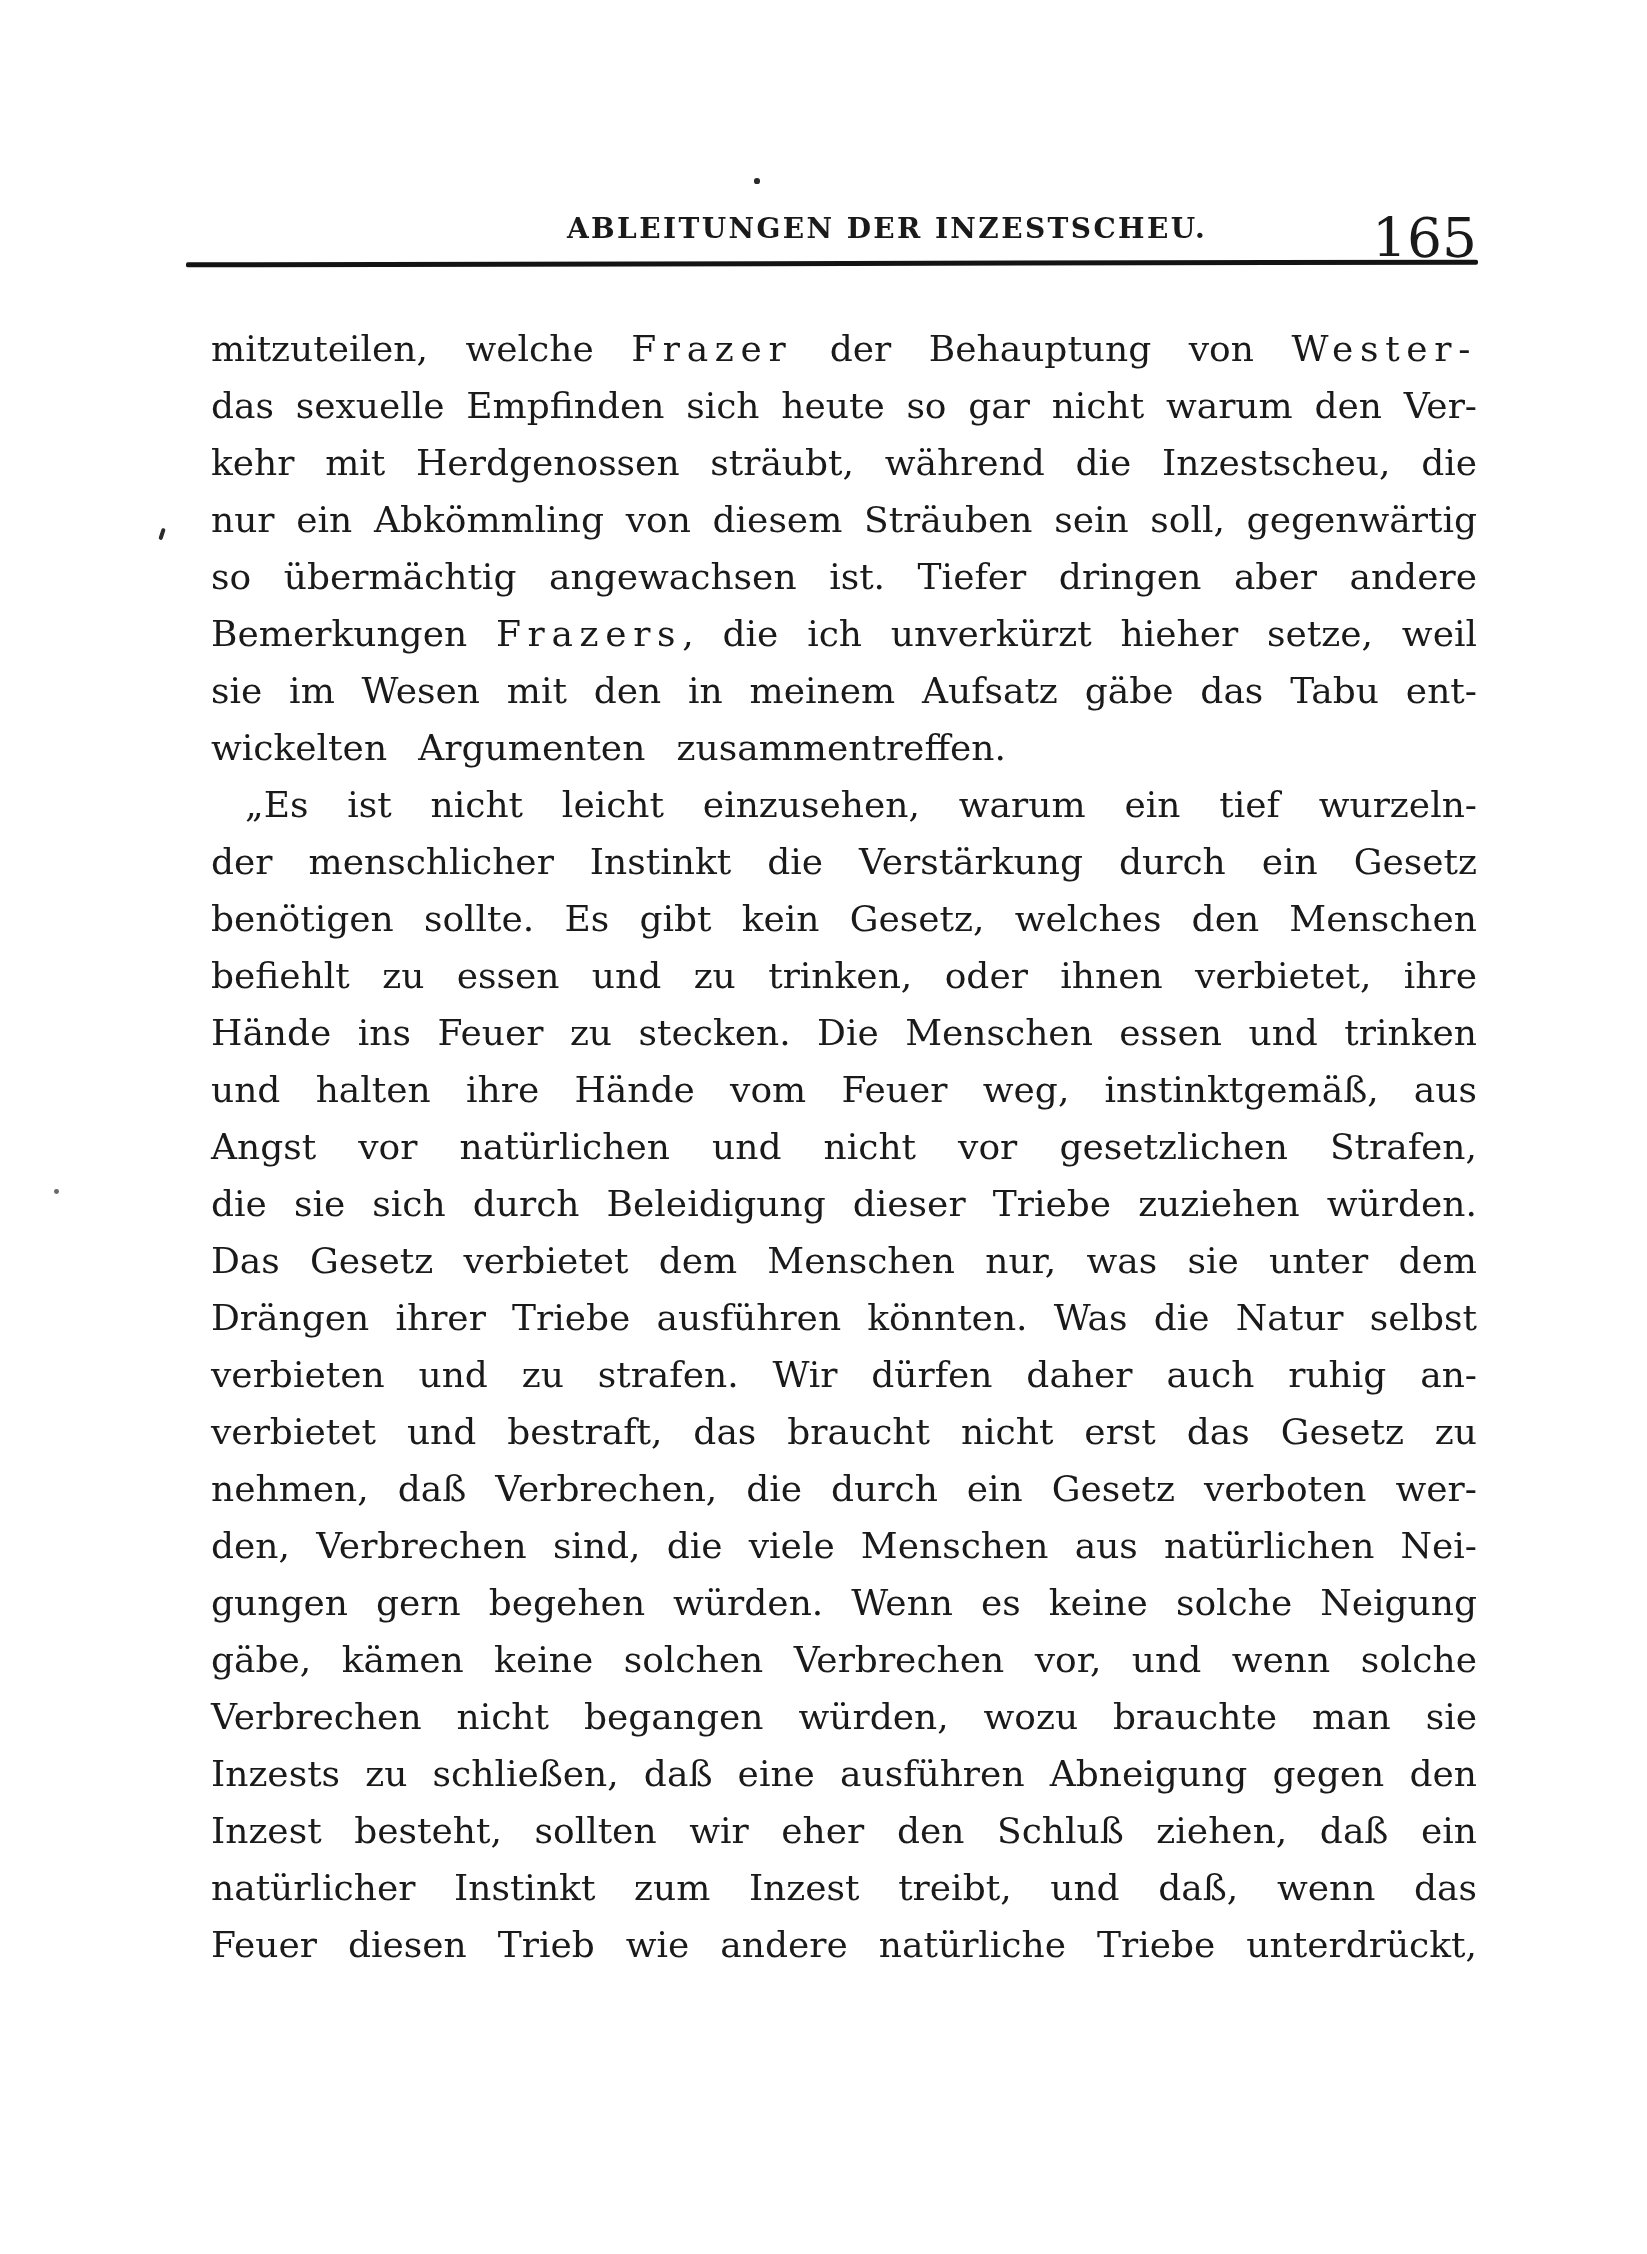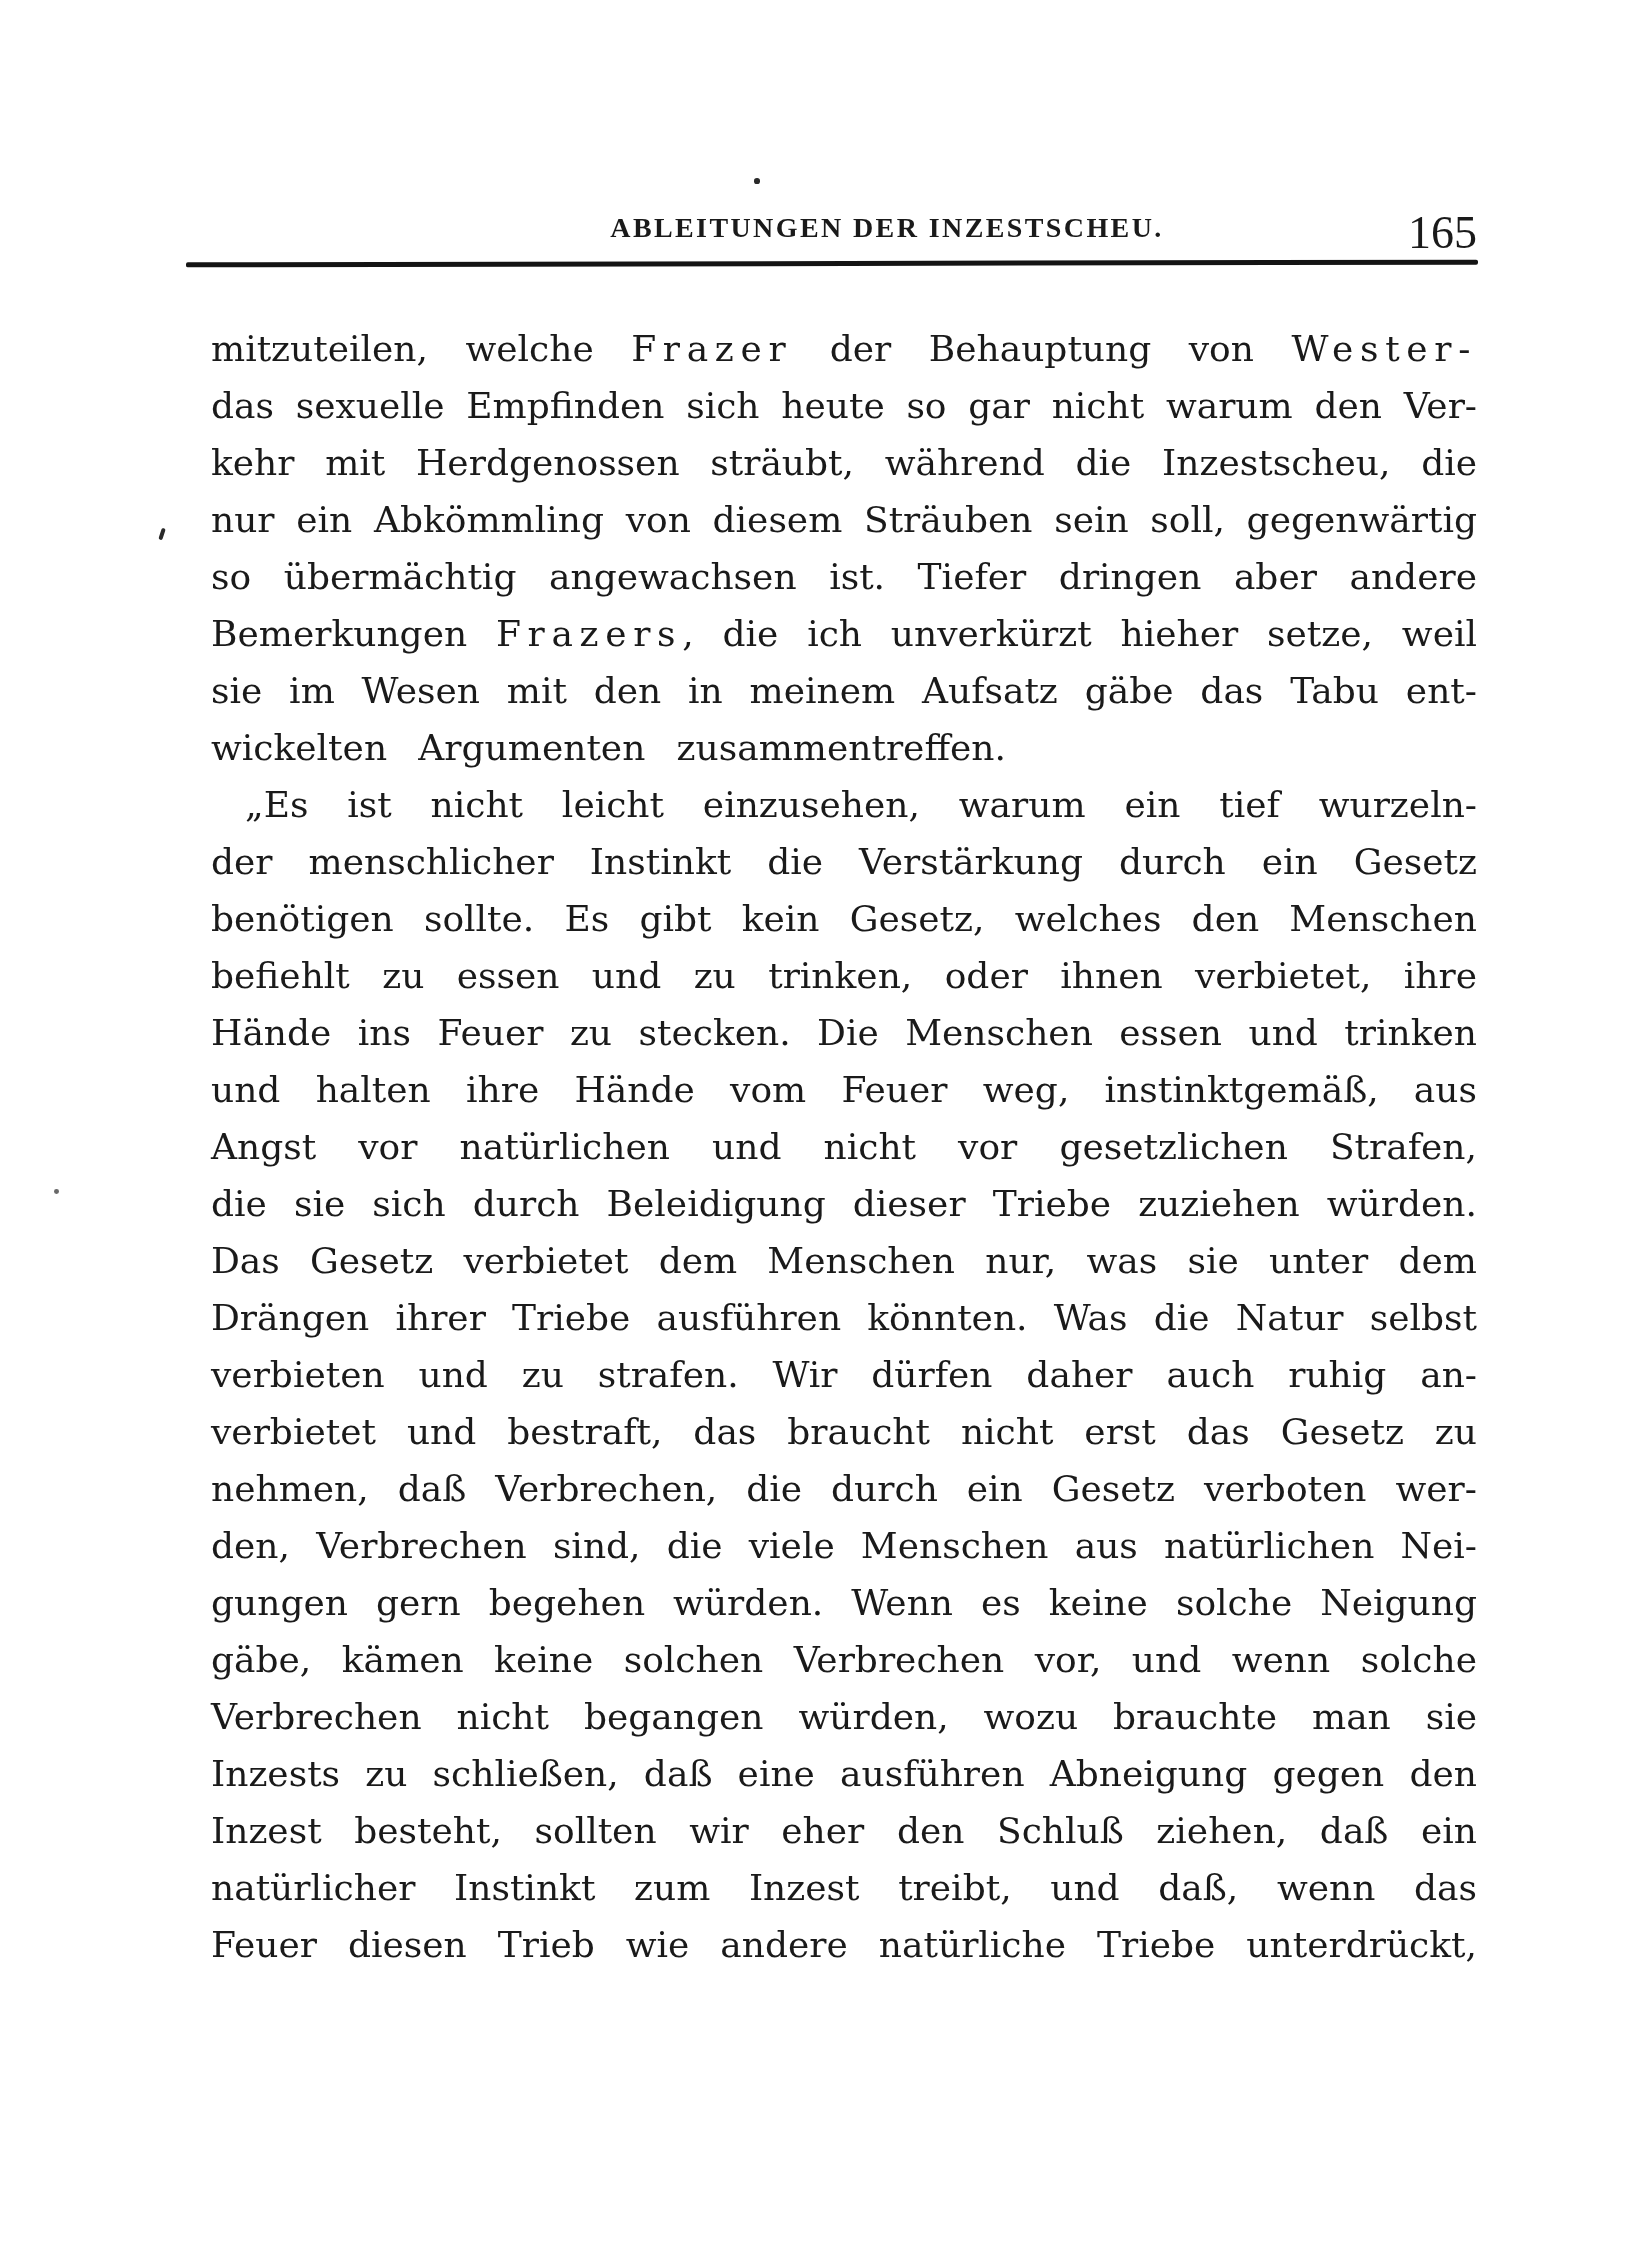--- a/index.html
+++ b/index.html
@@ -14,34 +14,33 @@
     overflow: hidden;
   }
   .header {
     position: absolute;
     top: 212px;
     left: 211px;
     width: 1266px;
     display: flex;
     align-items: baseline;
     justify-content: center;
-    font-family: Liberation Serif, serif;
   }
   .running-head {
     font-size: 28px;
     font-weight: 700;
     letter-spacing: 2.4px;
     transform: translateX(43px);
     white-space: nowrap;
   }
   .page-number {
     position: absolute;
     right: 0;
     top: -5.7px;
-    font-size: 46px;
+    font-size: 55px;
     font-weight: 400;
   }
   .header-rule {
     position: absolute;
     top: 261px;
     left: 186px;
     width: 1292px;
     height: 4.8px;
     background: #141414;
     transform: rotate(-0.12deg);

